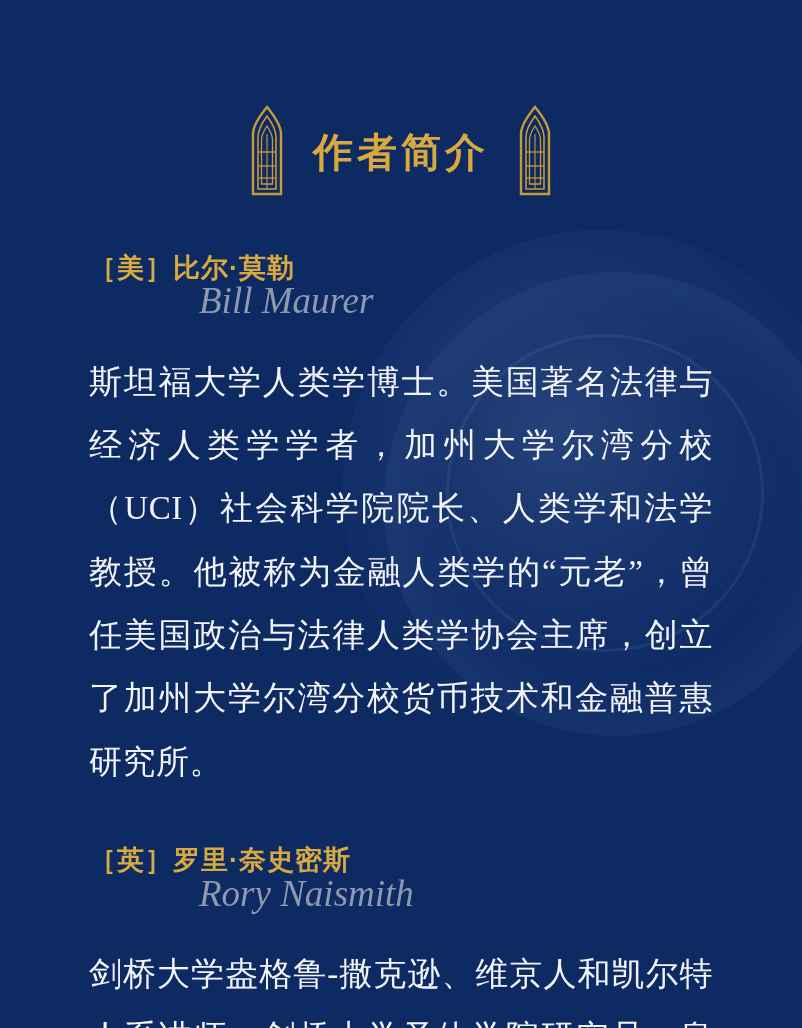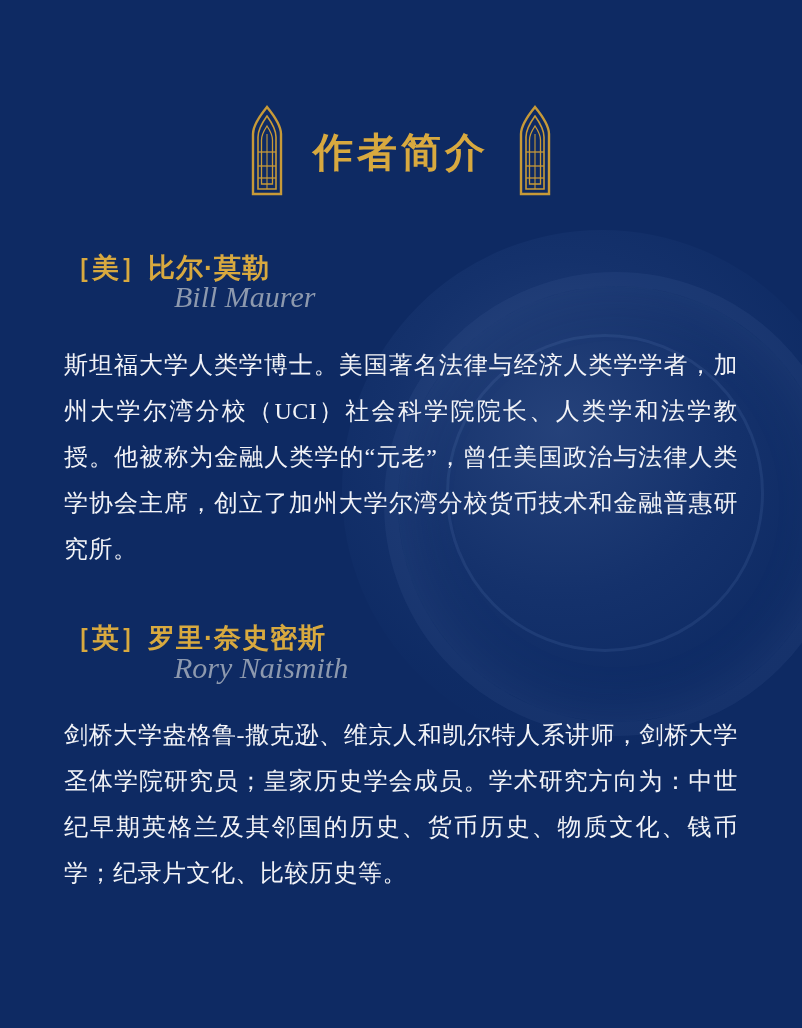--- a/index.html
+++ b/index.html
@@ -46,21 +46,21 @@
     height: 60%;
     border-radius: 50%;
     border: 3px solid rgba(120,155,210,0.12);
   }
 
   .page {
     position: relative;
     width: 802px;
     height: 1028px;
     box-sizing: border-box;
-    padding: 0 64px;
+    padding: 0 89px;
   }
 
   
   .heading {
     display: flex;
     align-items: center;
     justify-content: center;
     gap: 26px;
     padding-top: 104px;
     padding-bottom: 52px;
@@ -87,31 +87,31 @@
   .author-name-cn {
     color: #d8a93f;
     font-size: 27px;
     font-weight: bold;
     letter-spacing: 1px;
     font-family: "Liberation Sans", "DejaVu Sans", sans-serif;
     line-height: 1.2;
   }
   .author-name-en {
     color: #8d99ae;
-    font-size: 30px;
+    font-size: 37px;
     font-style: italic;
     font-family: "Liberation Serif", "DejaVu Serif", serif;
     margin-top: -6px;
     margin-left: 110px;
     line-height: 1.25;
   }
 
   .author-bio {
     color: #f2f3f7;
-    font-size: 24px;
+    font-size: 33px;
     line-height: 1.92;
     letter-spacing: 0.5px;
     margin-top: 26px;
     text-align: justify;
     font-family: "Liberation Serif", "DejaVu Serif", serif;
   }
 
   .spacer-large { height: 36px; }
 </style>
 </head>

